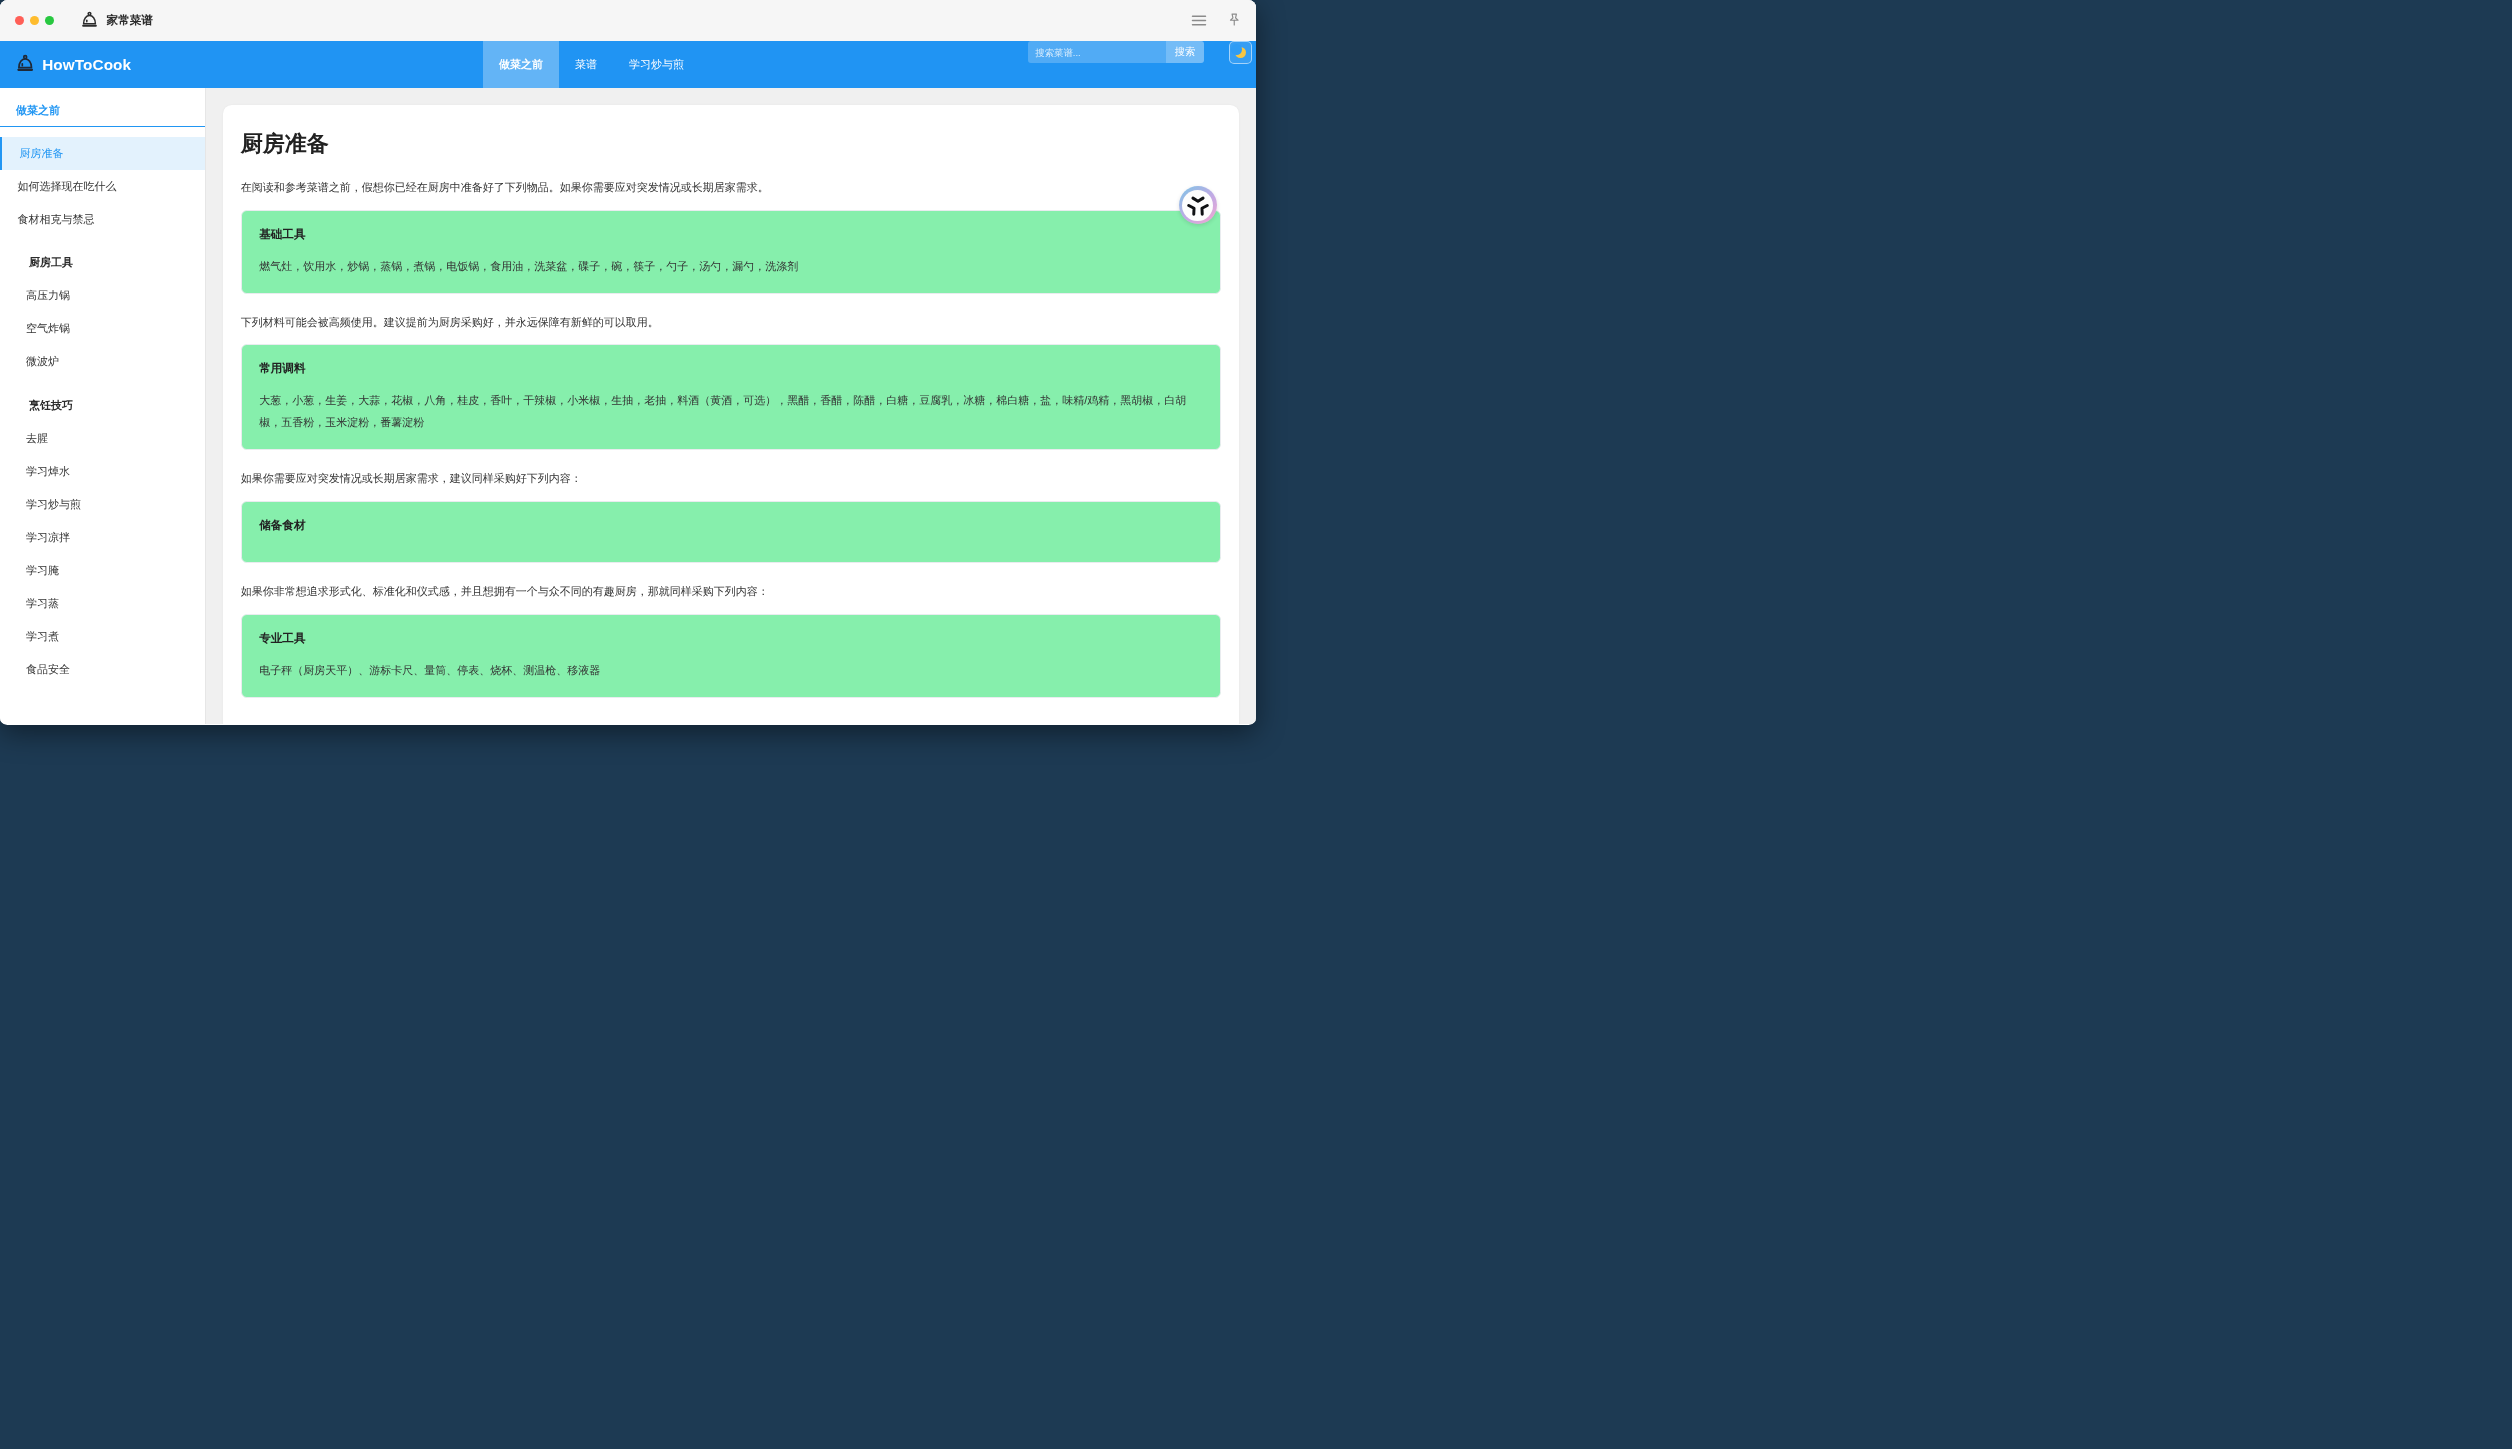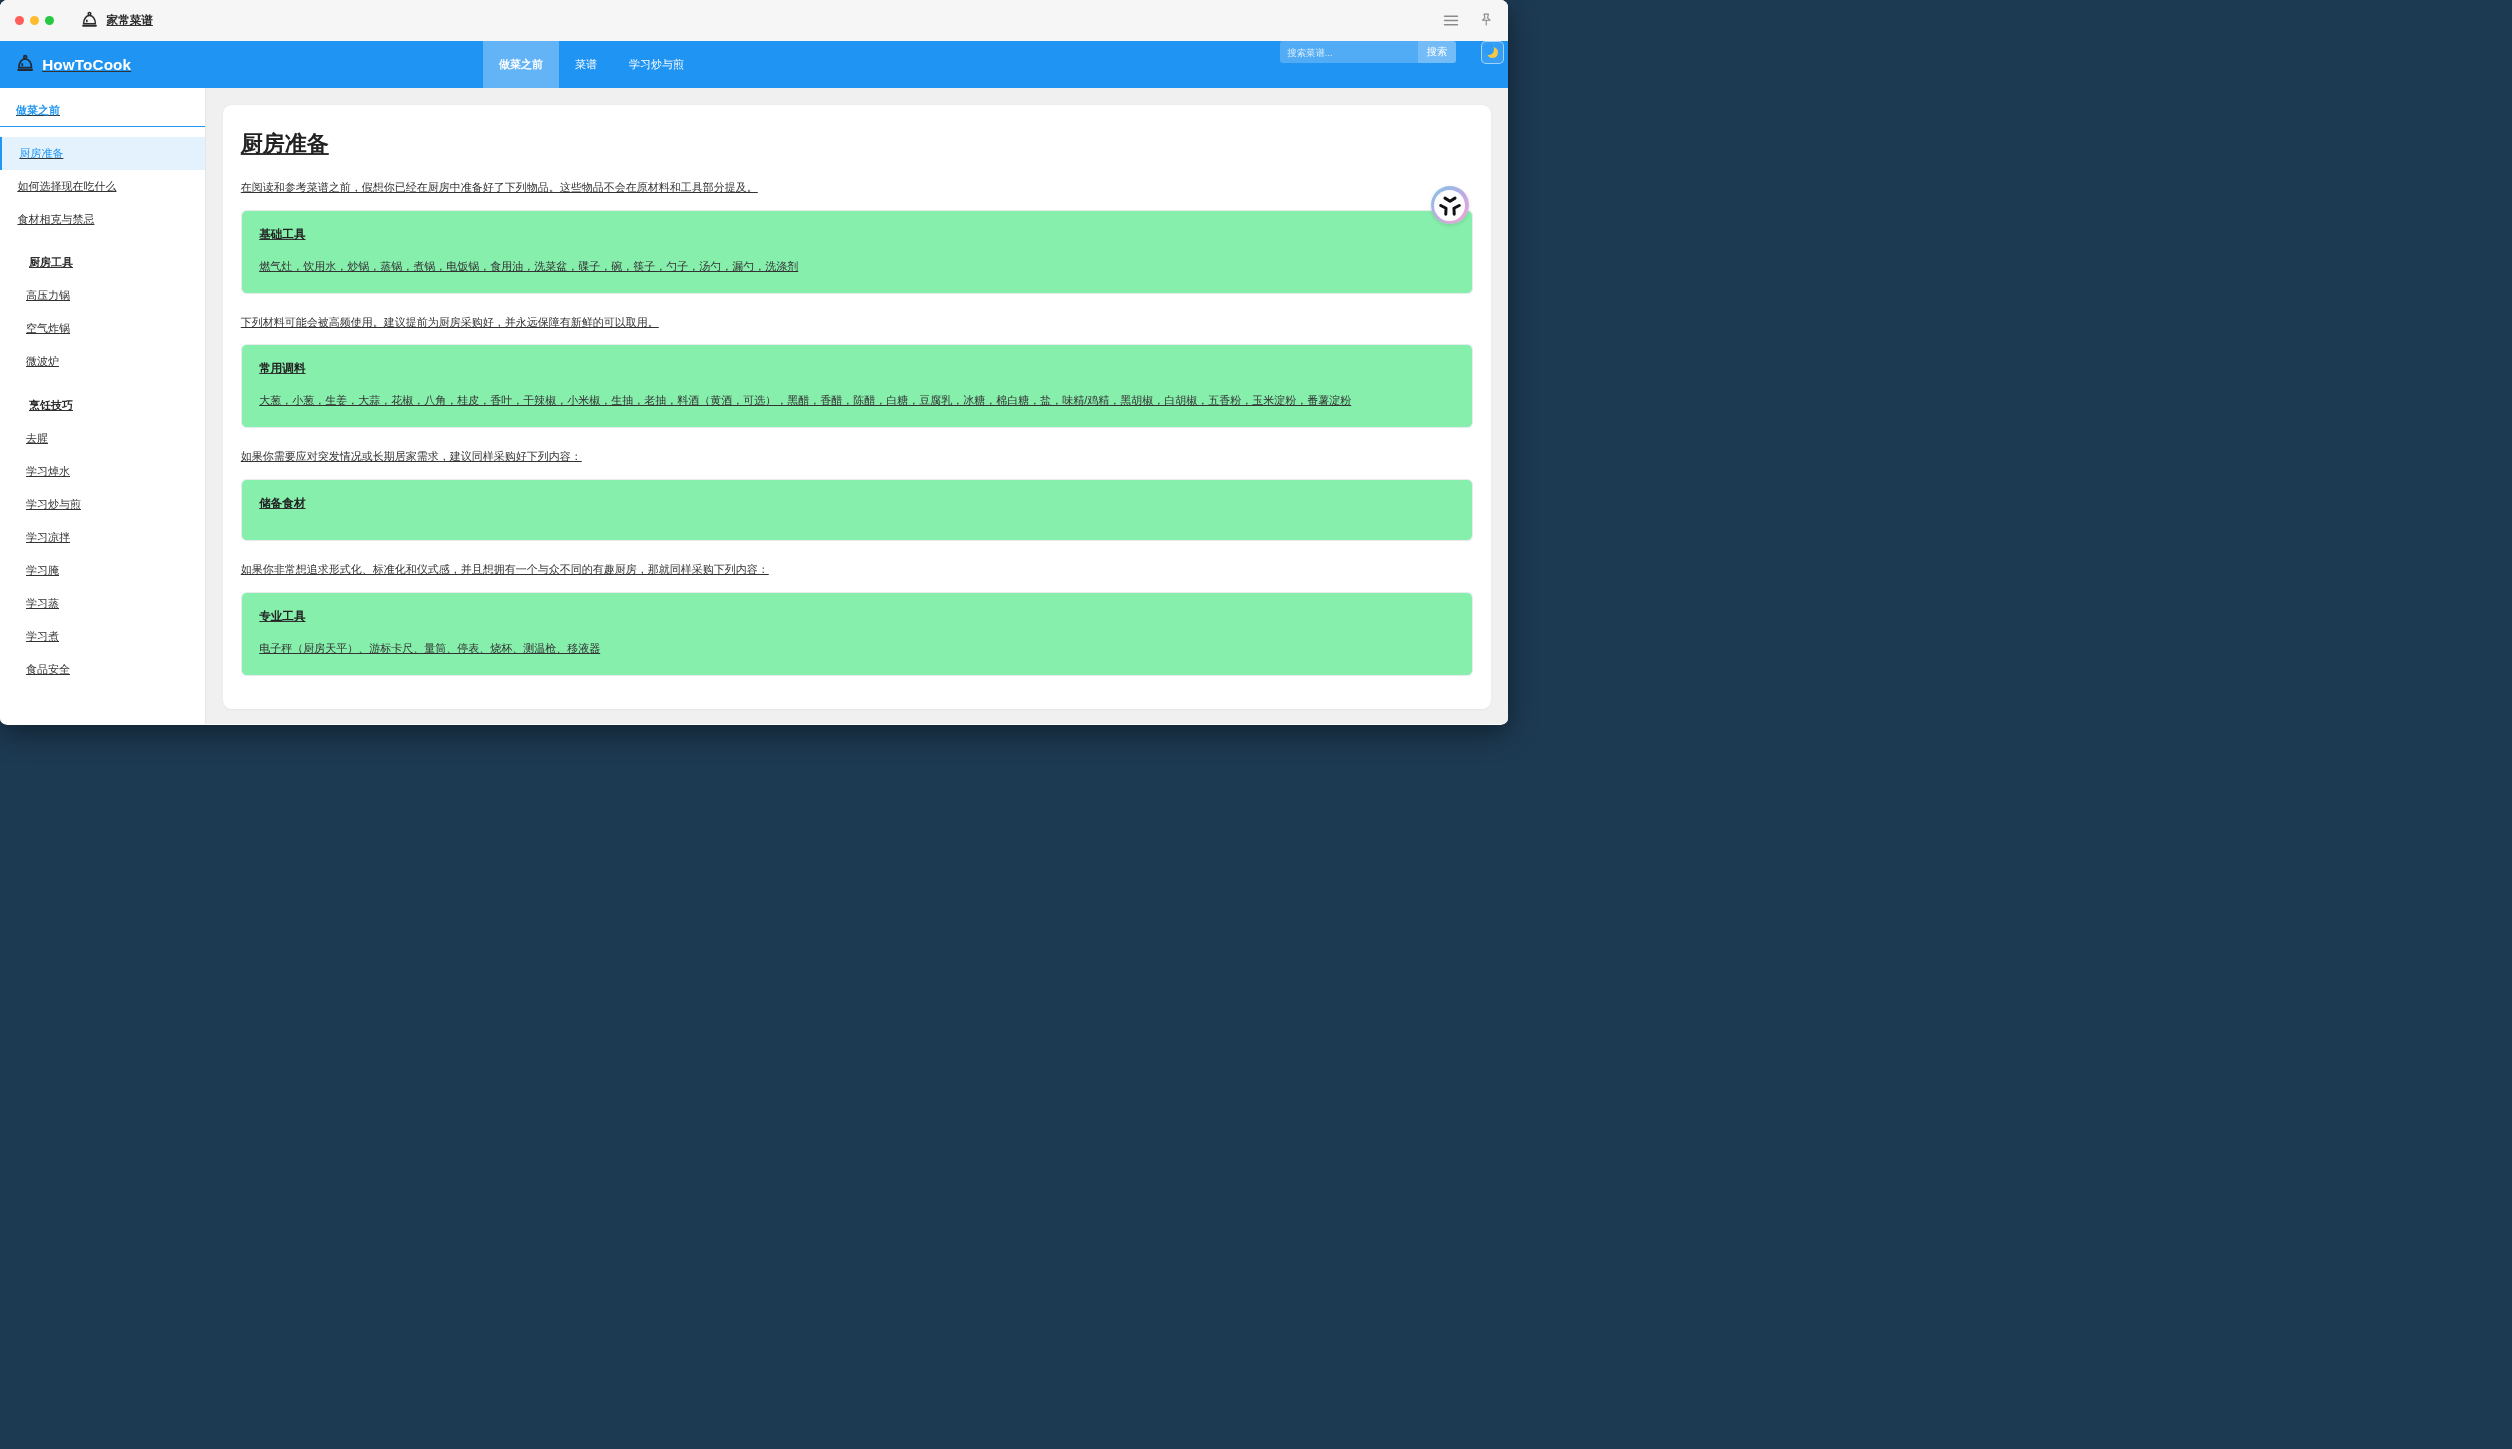--- a/index.html
+++ b/index.html
@@ -4,24 +4,23 @@
 <style>
   * { margin:0; padding:0; box-sizing:border-box; }
   html,body { width:100%; height:100%; }
   body {
     background:#1d3a53;
     font-family:"Liberation Sans","DejaVu Sans",sans-serif;
     color:#333;
     display:flex; align-items:flex-start; justify-content:flex-start;
   }
   .window{
-    position:relative; width:1508px; height:725px;
+    position:relative; width:1256px; height:725px;
     border-radius:7.3px; overflow:hidden; background:#fff;
     box-shadow:0 7.3px 29px rgba(0,0,0,.45);
-    text-decoration:underline;
   }
   
   .titlebar{
     height:41px; background:#f6f6f6;
     display:flex; align-items:center; padding:0 14.5px;
   }
   .traffic{ display:flex; gap:5.8px; margin-right:26px; }
   .light{ width:9.4px; height:9.4px; border-radius:50%; cursor:default; }
   .light.red{ background:#ff5f57; }
   .light.yellow{ background:#febc2e; }
@@ -256,21 +255,21 @@
                 <path d="M13 9 L24 16 L35 9"></path>
                 <path d="M13 9 L24 16 L35 9" transform="rotate(120 24 26)"></path>
                 <path d="M13 9 L24 16 L35 9" transform="rotate(240 24 26)"></path>
               </g>
             </svg>
           </div>
         </div>
 
         <h1 class="doc-title">厨房准备</h1>
 
-        <p class="doc-p" style="margin-top:0">在阅读和参考菜谱之前，假想你已经在厨房中准备好了下列物品。这些物品不会在原材料和工具部分提及。</p>
+        <p class="doc-p" style="margin-top:0">在阅读和参考菜谱之前，假想你已经在厨房中准备好了下列物品。如果你需要应对突发情况或长期居家需求。</p>
         <div class="doc-box">
           <div class="box-title">基础工具</div>
           <div class="box-text">燃气灶，饮用水，炒锅，蒸锅，煮锅，电饭锅，食用油，洗菜盆，碟子，碗，筷子，勺子，汤勺，漏勺，洗涤剂</div>
         </div>
 
         <p class="doc-p">下列材料可能会被高频使用。建议提前为厨房采购好，并永远保障有新鲜的可以取用。</p>
         <div class="doc-box">
           <div class="box-title">常用调料</div>
           <div class="box-text">大葱，小葱，生姜，大蒜，花椒，八角，桂皮，香叶，干辣椒，小米椒，生抽，老抽，料酒（黄酒，可选），黑醋，香醋，陈醋，白糖，豆腐乳，冰糖，棉白糖，盐，味精/鸡精，黑胡椒，白胡椒，五香粉，玉米淀粉，番薯淀粉</div>
         </div>

